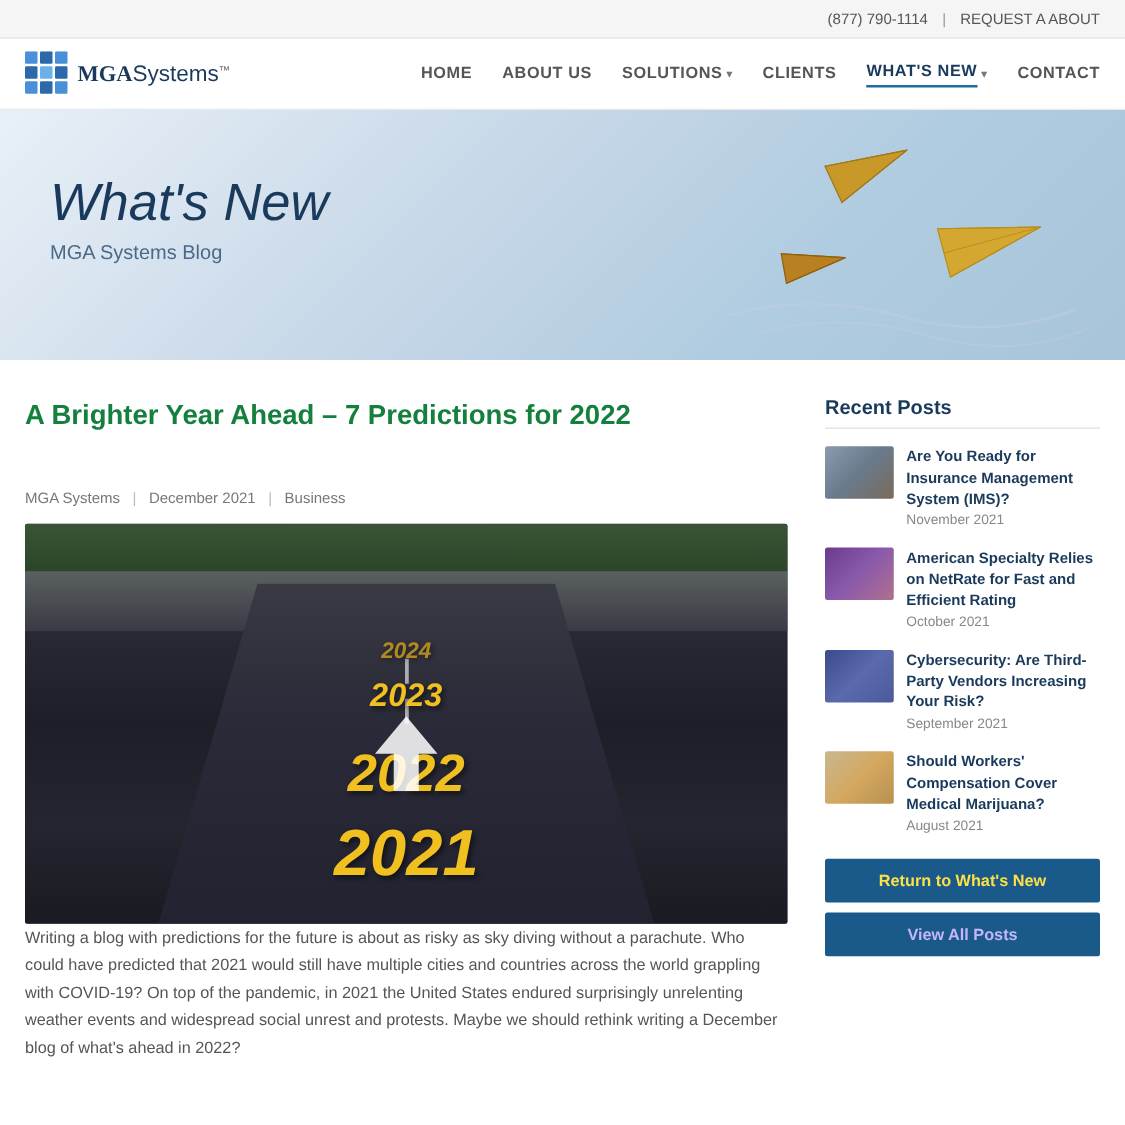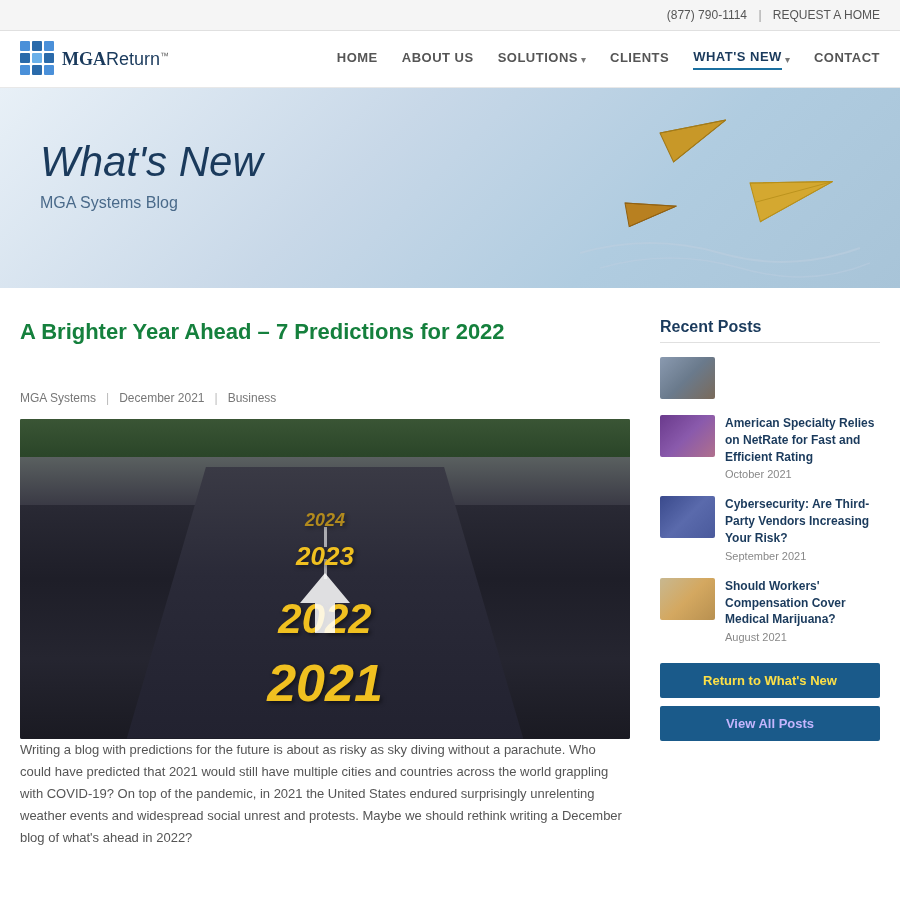--- a/index.html
+++ b/index.html
@@ -238,39 +238,39 @@
     }
 
     .sidebar-buttons { margin-top: 20px; }
   </style>
 </head>
 <body>
 
 <div class="top-bar">
   <span>(877) 790-1114</span>
   <span class="separator">|</span>
-  <a href="#">REQUEST A HOME</a>
+  <a href="#">REQUEST A ABOUT</a>
 </div>
 
 <div class="header">
   <div class="logo">
 
     <svg class="logo-icon" viewBox="0 0 36 36">
       <rect x="0" y="0" width="10" height="10" fill="#4a90d9" rx="1"></rect>
       <rect x="12" y="0" width="10" height="10" fill="#2a6aaa" rx="1"></rect>
       <rect x="24" y="0" width="10" height="10" fill="#4a90d9" rx="1"></rect>
       <rect x="0" y="12" width="10" height="10" fill="#2a6aaa" rx="1"></rect>
       <rect x="12" y="12" width="10" height="10" fill="#6ab0e9" rx="1"></rect>
       <rect x="24" y="12" width="10" height="10" fill="#2a6aaa" rx="1"></rect>
       <rect x="0" y="24" width="10" height="10" fill="#4a90d9" rx="1"></rect>
       <rect x="12" y="24" width="10" height="10" fill="#2a6aaa" rx="1"></rect>
       <rect x="24" y="24" width="10" height="10" fill="#4a90d9" rx="1"></rect>
     </svg>
     <div>
-      <span style="font-size:18px;font-weight:bold;color:#1a3a5c;font-family:Liberation Serif, serif;">MGA</span><span style="font-size:18px;font-weight:400;color:#1a3a5c;">Return</span><sup style="font-size:9px;color:#666;">™</sup>
+      <span style="font-size:18px;font-weight:bold;color:#1a3a5c;font-family:Liberation Serif, serif;">MGA</span><span style="font-size:18px;font-weight:400;color:#1a3a5c;">Systems</span><sup style="font-size:9px;color:#666;">™</sup>
     </div>
   </div>
   <nav>
     <a href="#">HOME</a>
     <a href="#">ABOUT US</a>
     <span class="nav-dropdown" style="cursor:pointer;">
       <a href="#">SOLUTIONS</a>
       <span class="dropdown-arrow">▾</span>
     </span>
     <a href="#">CLIENTS</a>
@@ -351,20 +351,24 @@
     </div>
 
     <p class="article-excerpt">Writing a blog with predictions for the future is about as risky as sky diving without a parachute. Who could have predicted that 2021 would still have multiple cities and countries across the world grappling with COVID-19? On top of the pandemic, in 2021 the United States endured surprisingly unrelenting weather events and widespread social unrest and protests. Maybe we should rethink writing a December blog of what's ahead in 2022?</p>
   </div>
 
   <div class="sidebar">
     <h2 class="sidebar-title">Recent Posts</h2>
 
     <div class="recent-post">
       <div class="recent-post-thumb thumb-1"></div>
+      <div class="recent-post-info">
+        <div class="recent-post-title" style="cursor:pointer;">Are You Ready for Insurance Management System (IMS)?</div>
+        <div class="recent-post-date">November 2021</div>
+      </div>
     </div>
 
     <div class="recent-post">
       <div class="recent-post-thumb thumb-2"></div>
       <div class="recent-post-info">
         <div class="recent-post-title" style="cursor:pointer;">American Specialty Relies on NetRate for Fast and Efficient Rating</div>
         <div class="recent-post-date">October 2021</div>
       </div>
     </div>
 

